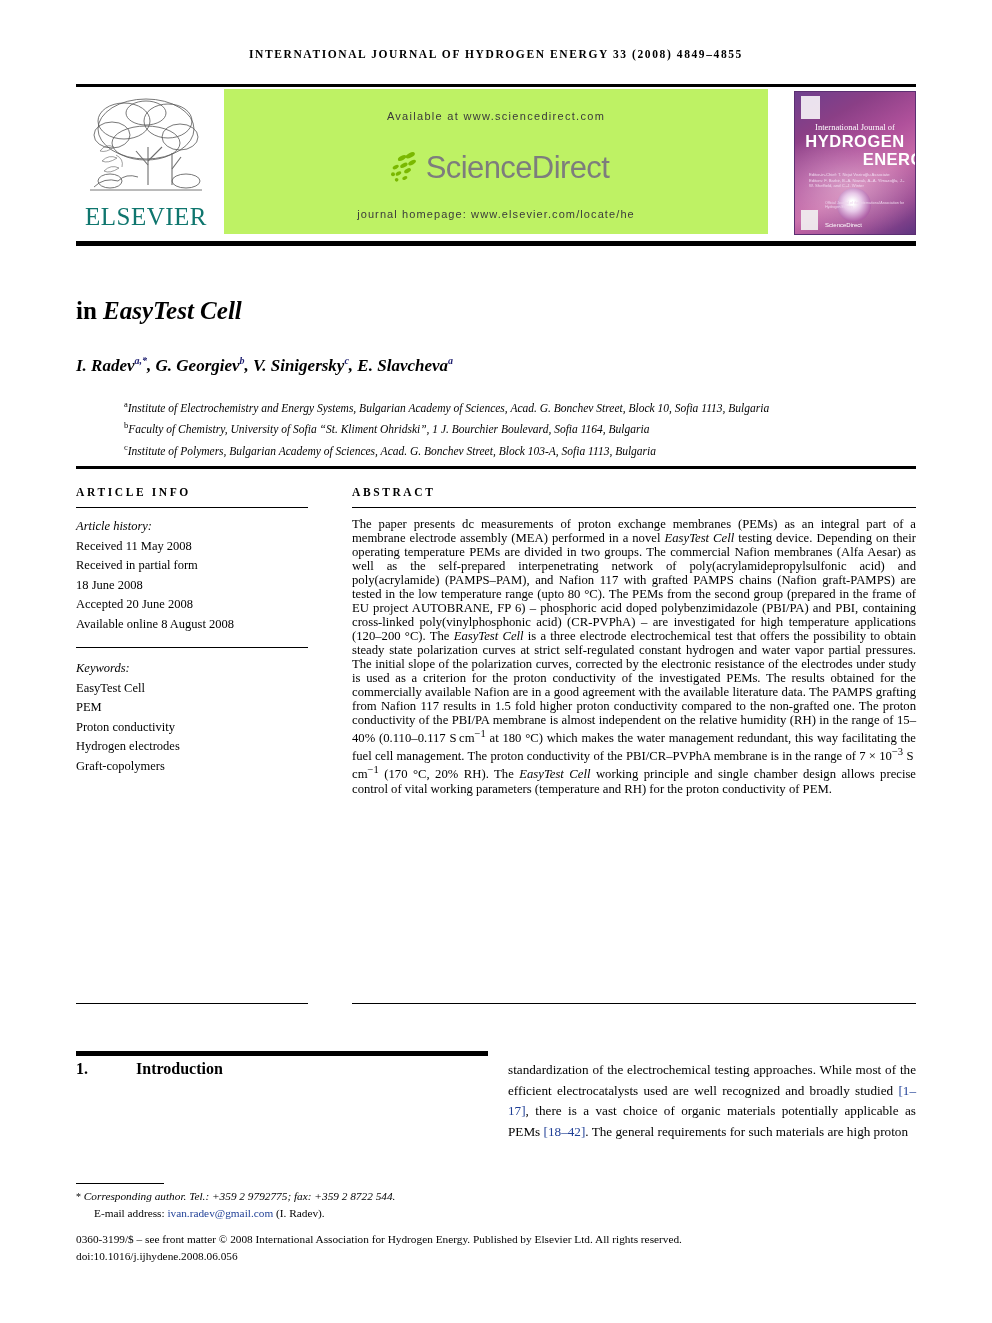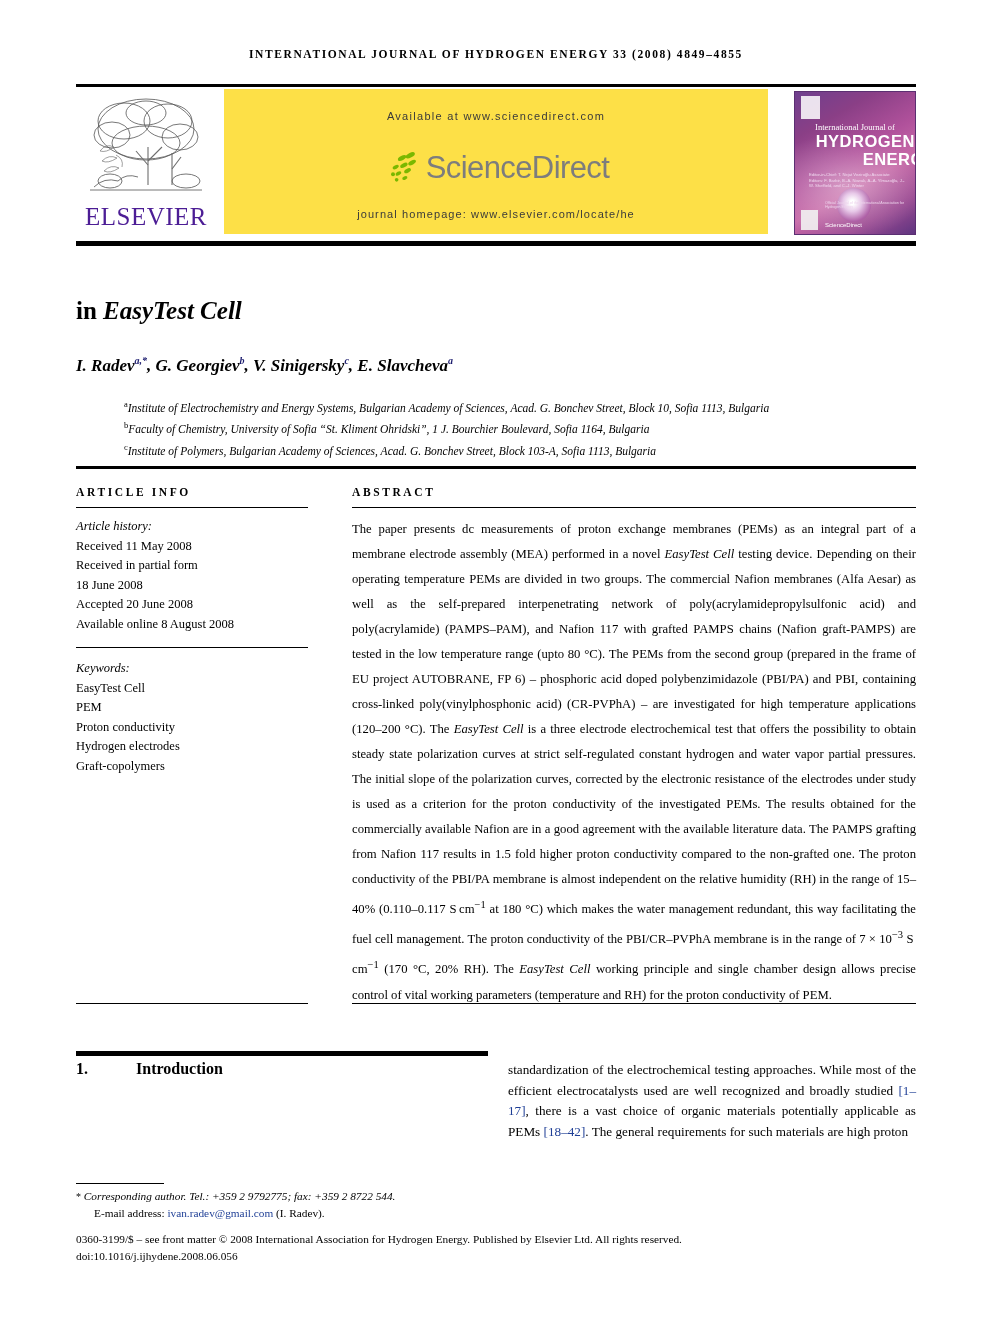--- a/index.html
+++ b/index.html
@@ -22,21 +22,21 @@
     text-transform:uppercase;
   }
   .rule-thick-top {
     position:absolute; left:76px; top:84px; width:840px; height:3px; background:#000;
   }
 
   
   .masthead { position:absolute; left:76px; top:89px; width:840px; height:146px; }
   .sd-banner {
     position:absolute; left:148px; top:0px; width:544px; height:145px;
-    background:#fde047;
+    background:#bef264;
   }
   .sd-avail {
     position:absolute; left:0; top:21px; width:544px; text-align:center;
     font-family:"Liberation Sans", sans-serif;
     font-size:11px; letter-spacing:1.3px; color:#3a3a3a;
   }
   .sd-logo {
     position:absolute; left:0; top:56px; width:544px; height:46px;
     display:flex; align-items:center; justify-content:center;
   }
@@ -50,21 +50,21 @@
     font-family:"Liberation Sans", sans-serif;
     font-size:11px; letter-spacing:1.1px; color:#3a3a3a;
   }
 
   
   .elsevier { position:absolute; left:2px; top:2px; width:136px; height:142px; }
   .elsevier svg { position:absolute; left:8px; top:0px; }
   .elsevier-word {
     position:absolute; left:0px; top:112px; width:136px; text-align:center;
     font-family:"Liberation Serif", serif;
-    font-size:25px; color:#4c1d95; letter-spacing:0.5px;
+    font-size:25px; color:#0f766e; letter-spacing:0.5px;
   }
 
   
   .cover {
     position:absolute; right:0px; top:2px; width:120px; height:142px;
     background:linear-gradient(150deg,#6e3f8e 0%, #8a3f86 22%, #b0519b 45%, #c76aa8 62%, #9b4a92 82%, #5f3580 100%);
     overflow:hidden; border:1px solid #5b2f72;
   }
   .cover .glow {
     position:absolute; left:-28px; top:34px; width:170px; height:110px;
@@ -76,21 +76,21 @@
   }
   .cover .ijtitle {
     position:absolute; left:0; top:30px; width:120px; text-align:center;
     color:#fff; font-family:"Liberation Serif", serif; font-size:8.5px;
   }
   .cover .big1, .cover .big2 {
     position:absolute; left:0; width:120px; text-align:center;
     color:#fff; font-family:"Liberation Sans", sans-serif;
     font-weight:bold; letter-spacing:0.5px;
   }
-  .cover .big1 { top:40px; font-size:16.5px;text-align:right; }
+  .cover .big1 { top:40px; font-size:16.5px; }
   .cover .big2 { top:58px; font-size:16.5px;margin-left:44px; }
   .cover .eds {
     position:absolute; left:14px; top:80px; width:96px;
     color:#f0d8ef; font-size:4.2px; line-height:5.6px;
     font-family:"Liberation Sans", sans-serif;
   }
   .cover .orb {
     position:absolute; left:42px; top:96px; width:34px; height:34px;
     border-radius:50%;
     background:radial-gradient(circle at 45% 42%, #ffffff 8%, #e7c8e8 34%, #b062a8 70%, #8b3f8c 100%);
@@ -149,21 +149,21 @@
   .hr-thin2 { height:1px; background:#000; margin:13px 0 11px 0; }
 
   .hist, .kw {
     font-family:"Liberation Serif", serif;
     font-size:12.5px; line-height:19.5px;
   }
   .hist .lbl, .kw .lbl { font-style:italic; }
 
   .abstract {
     font-family:"Liberation Serif", serif;
-    font-size:12.7px; line-height:25px;
+    font-size:12.7px; line-height:14px;
     text-align:justify;
   }
   .abstract i { font-style:italic; }
   .copyline {
     font-family:"Liberation Serif", serif;
     font-size:12.7px; line-height:19.6px; text-align:right;
   }
 
   .hr-end-left {
     position:absolute; left:76px; top:1003px; width:232px; height:1px; background:#000;

